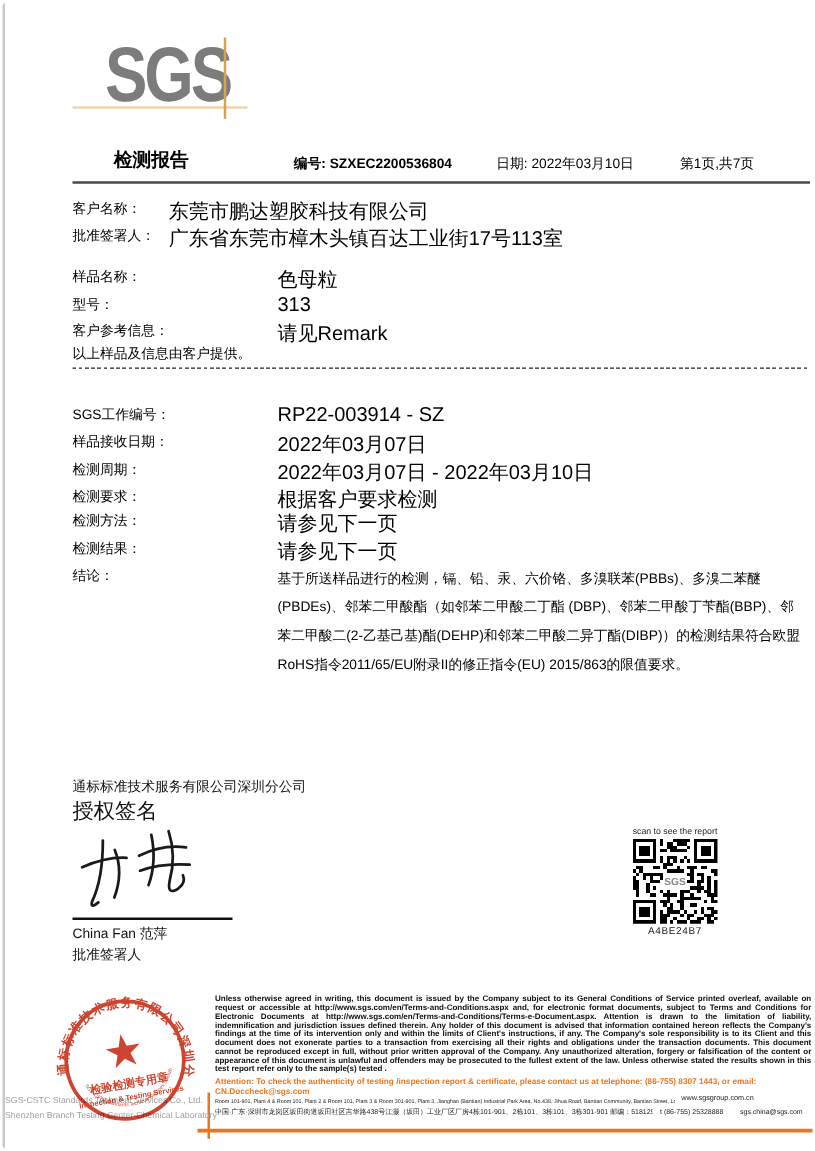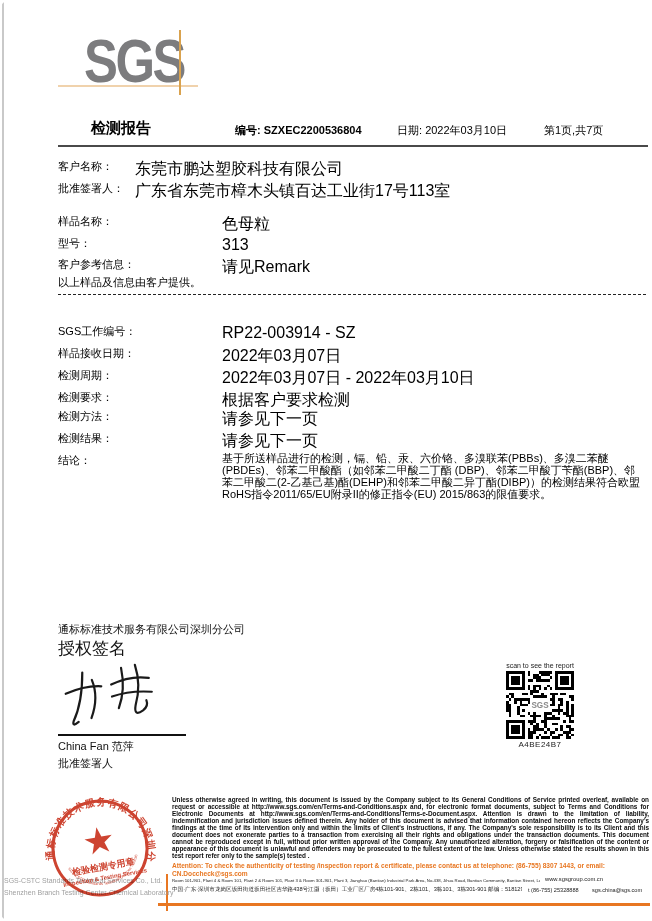--- a/index.html
+++ b/index.html
@@ -20,21 +20,21 @@
   .hdr { font-size:11px; color:#000; top:123px; }
   .hdr-no { left:235px;font-weight:bold; } .hdr-date { left:397px; } .hdr-page { left:544px; }
   .hdr-rule { left:58px; top:145px; width:590px; height:1.5px; background:#4a4a4a; }
 
   .lbl { font-size:11px; color:#000; }
   .val { font-size:16px; color:#000; }
 
   .dashed { left:58px; top:294px; width:590px; height:1px;
             background:repeating-linear-gradient(90deg,#222 0 3px,transparent 3px 5px); }
 
-  .conclusion { left:222px; top:452px; width:424px; font-size:11px; line-height:12px; color:#000; }
+  .conclusion { left:222px; top:452px; width:424px; font-size:11px; line-height:23px; color:#000; }
 
   
   .sig-company { left:58px; top:622px; font-size:11px; }
   .sig-auth    { left:58px; top:637px; font-size:17px; }
   .sig-svg     { left:60px; top:658px; }
   .sig-line    { left:58px; top:734px; width:128px; height:1.5px; background:#111; }
   .sig-name    { left:58px; top:739px; font-size:11px; }
   .sig-title   { left:58px; top:756px; font-size:11px; }
 
   

